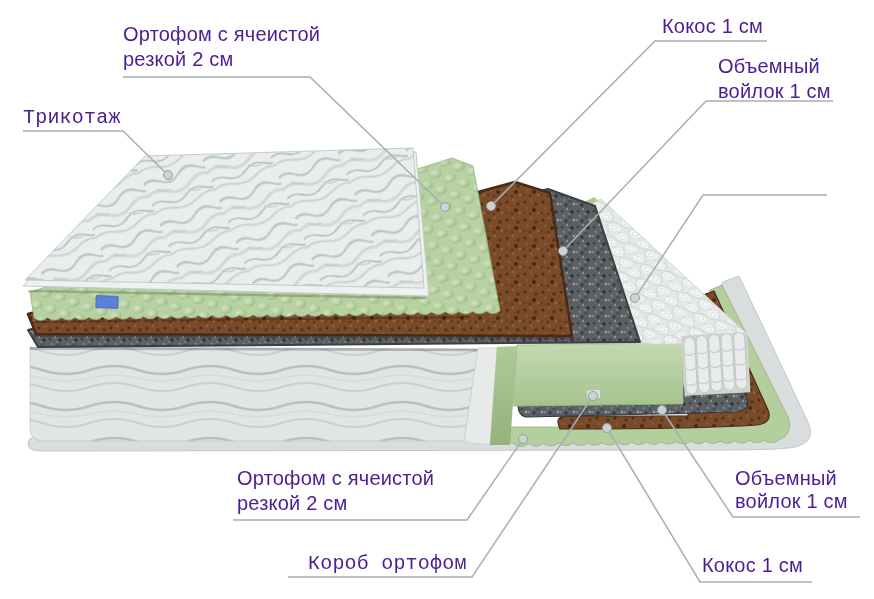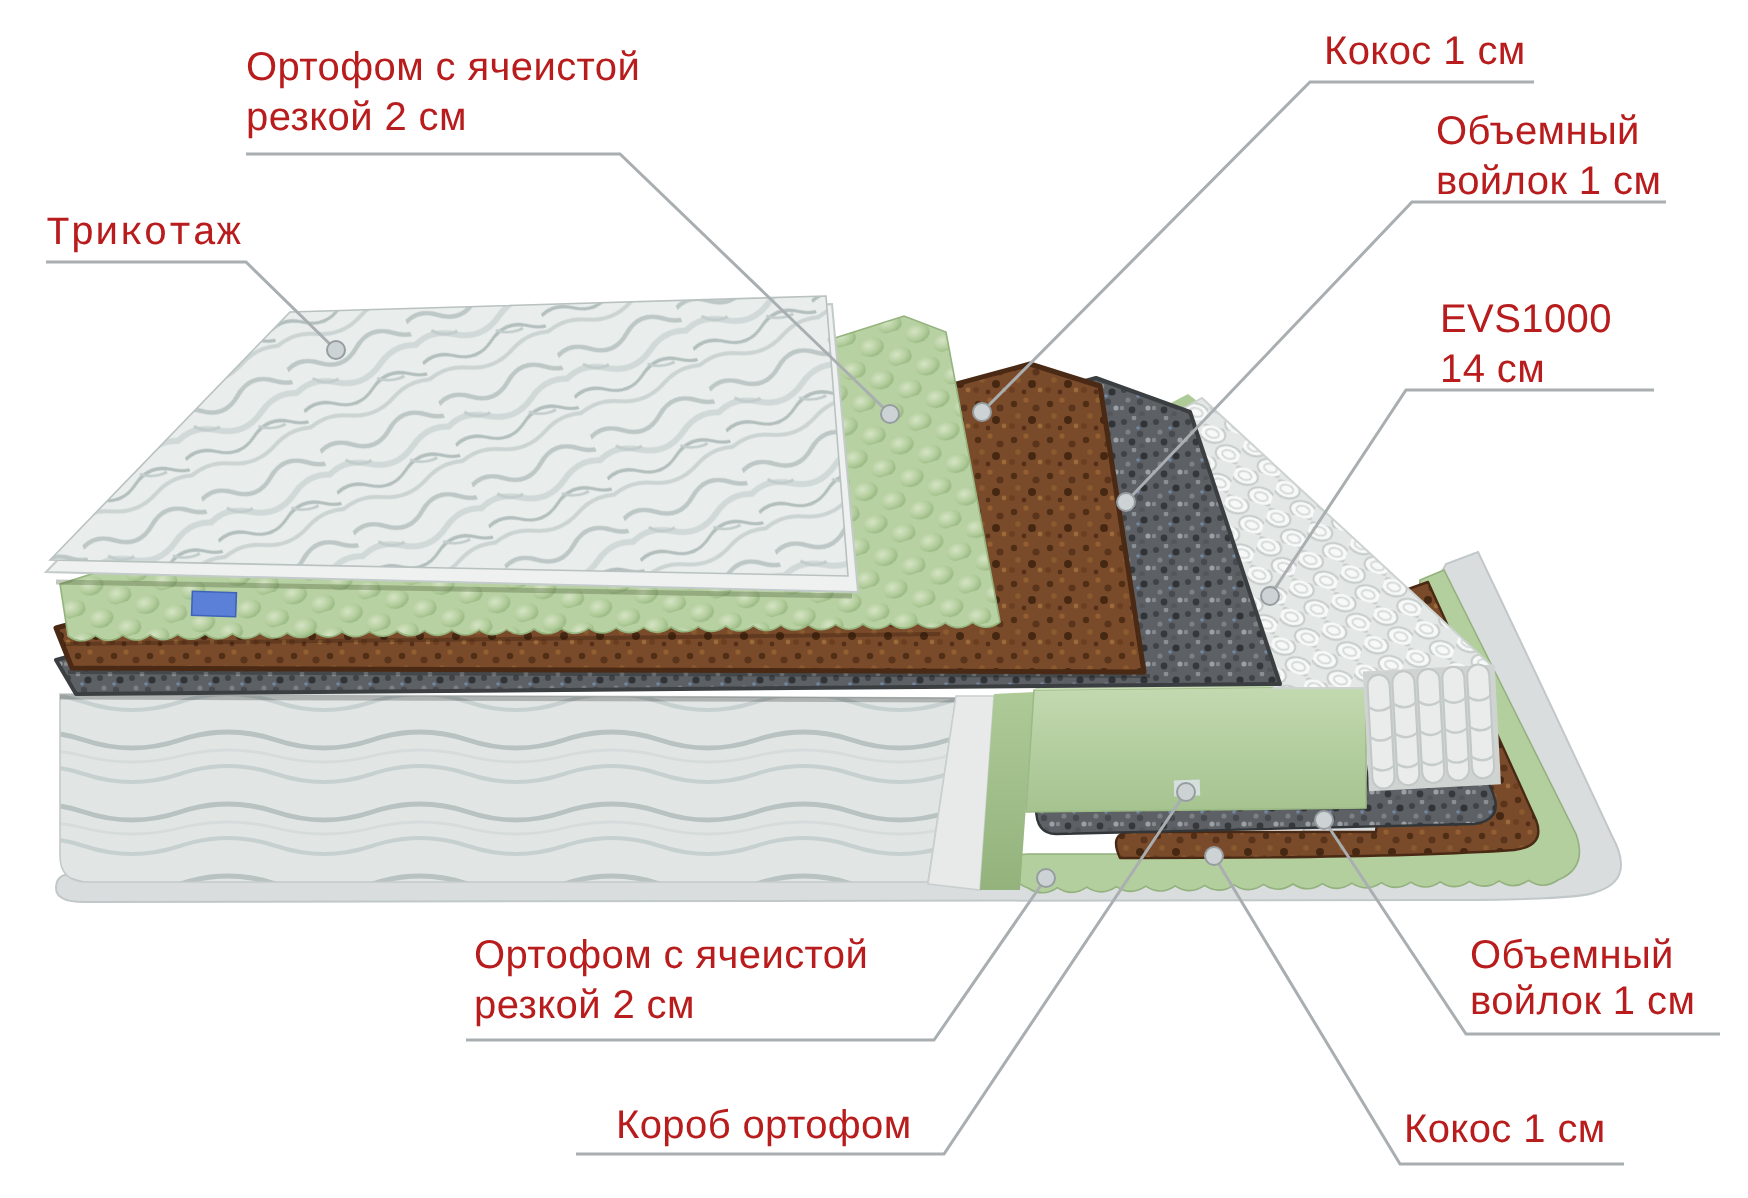--- a/index.html
+++ b/index.html
@@ -1,19 +1,19 @@
 <!DOCTYPE html>
 <html><head>
 <meta charset="utf-8">
 <style>
   html,body{margin:0;padding:0;background:#ffffff;}
   #stage{position:relative;width:874px;height:599px;overflow:hidden;
          font-family:"Liberation Sans", sans-serif;background:#ffffff;}
   #scene{position:absolute;left:0;top:0;}
-  .lbl{position:absolute;color:#b91c1c;font-size:20px;line-height:25px;
+  .lbl{position:absolute;color:#4c1d95;font-size:20px;line-height:25px;
        letter-spacing:.2px;white-space:nowrap;}
   .lbl .l2{display:block;}
 </style>
 </head>
 <body>
 
 <div id="stage">
 
   <svg id="scene" width="874" height="599" viewBox="0 0 874 599">
     <defs>
@@ -168,29 +168,25 @@
   <div class="lbl" style="left:23px;top:105px;font-family:Liberation Mono, monospace;">
     <span>Трикотаж</span>
   </div>
   <div class="lbl" style="left:662px;top:14px;">
     <span>Кокос 1 см</span>
   </div>
   <div class="lbl" style="left:718px;top:54px;">
     <span>Объемный</span>
     <span class="l2">войлок 1 см</span>
   </div>
-  <div class="lbl" style="left:720px;top:148px;">
-    <span>EVS1000</span>
-    <span class="l2">14 см</span>
-  </div>
   <div class="lbl" style="left:237px;top:466px;">
     <span>Ортофом с ячеистой</span>
     <span class="l2">резкой 2 см</span>
   </div>
-  <div class="lbl" style="left:308px;top:551px;">
+  <div class="lbl" style="left:308px;top:551px;font-family:Liberation Mono, monospace;">
     <span>Короб ортофом</span>
   </div>
   <div class="lbl" style="left:735px;top:467px;line-height:23px;">
     <span>Объемный</span>
     <span class="l2">войлок 1 см</span>
   </div>
   <div class="lbl" style="left:702px;top:553px;">
     <span>Кокос 1 см</span>
   </div>
 </div>

